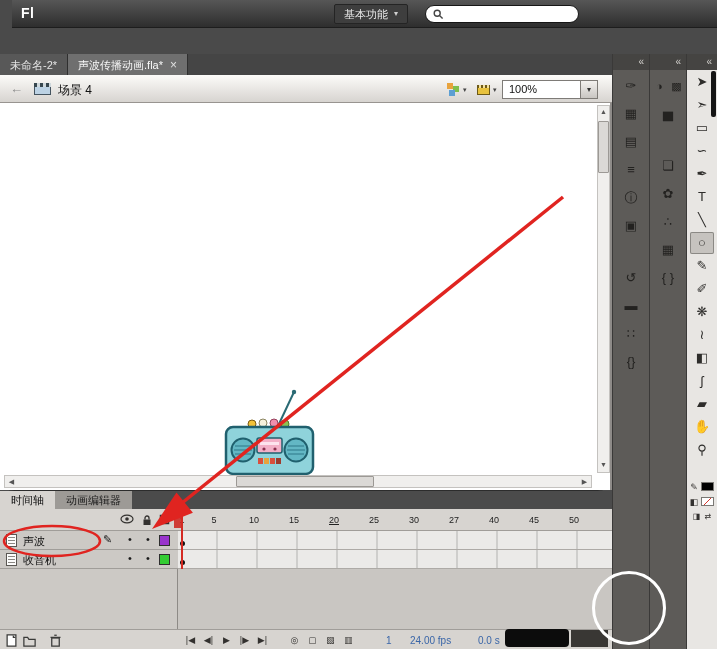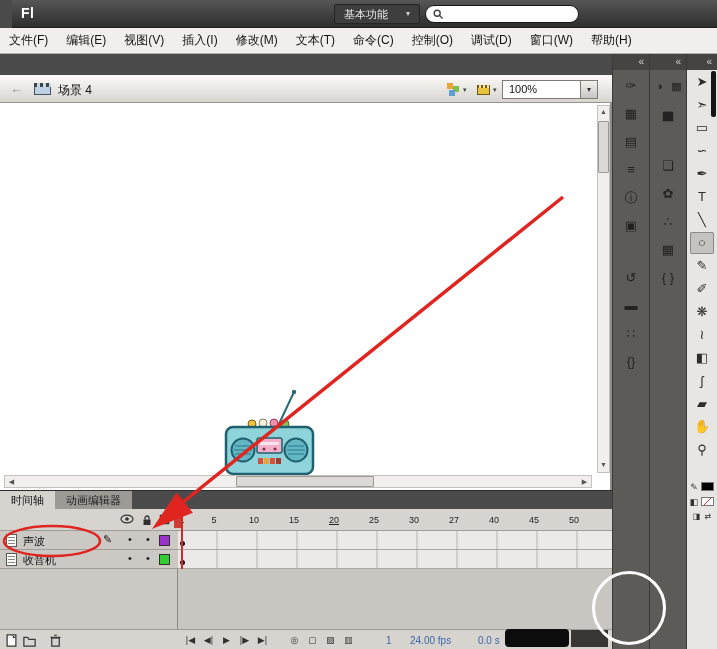--- a/index.html
+++ b/index.html
@@ -6,21 +6,21 @@
   html,body { width:717px; height:649px; }
   body { font-family:"Liberation Sans", sans-serif; position:relative; overflow:hidden; background:#4a4a4a; }
   .app { position:absolute; left:0; top:0; width:717px; height:649px; background:#4a4a4a; }
 
   
   .titlebar { position:absolute; left:12px; top:0; width:717px; height:28px;
     background:linear-gradient(#565656,#2e2e2e); border-bottom:1px solid #1d1d1d; }
   .logo { position:absolute; left:9px; top:5px; color:#fff; font-weight:bold; font-size:14px; letter-spacing:0.5px; }
   .ws-btn { position:absolute; left:322px; top:4px; height:20px; padding:0 9px;
     background:#3e3e3e; border:1px solid #242424; border-radius:2px;
-    color:#e6e6e6; font-size:11px; line-height:18px; display:flex; gap:18px; align-items:center; }
+    color:#e6e6e6; font-size:11px; line-height:18px; display:flex; gap:6px; align-items:center; }
   .ws-btn .caret { font-size:8px; color:#cfcfcf; }
   .searchbox { position:absolute; left:413px; top:5px; width:154px; height:18px;
     background:#fff; border:1px solid #161616; border-radius:9px;
     display:flex; align-items:center; padding:0 7px; gap:4px; }
   .searchbox input { flex:1; min-width:0; border:none; outline:none; background:transparent; font-size:11px; }
 
   
   .menubar { position:absolute; left:0; top:28px; width:717px; height:26px;
     background:#f1efec; border-bottom:1px solid #b3b0ac; display:flex; }
   .menu-item { padding:0 9px; font-size:12px; line-height:25px; color:#141414; white-space:nowrap; }
@@ -66,21 +66,21 @@
     background:#dbd9d6; border:1px solid #9c9995; border-radius:1px; }
   .vscroll { position:absolute; left:597px; top:2px; width:13px; height:368px;
     background:#f0efed; border:1px solid #c4c2bf; }
   .vs-btn { width:100%; height:13px; text-align:center; font-size:7px; line-height:12px; color:#555; }
   .vs-track { position:absolute; left:0; top:13px; width:11px; bottom:13px; }
   .vs-thumb { position:absolute; left:0; top:2px; width:11px; height:52px;
     background:#dbd9d6; border:1px solid #9c9995; border-radius:1px; }
   .vs-down { position:absolute; bottom:0; left:0; }
 
   
-  .timeline { position:absolute; left:0; top:490px; width:612px; height:159px; background:#c9c6c2; border-top:1px solid #2c2c2c; }
+  .timeline { position:absolute; left:0; top:490px; width:612px; height:159px; background:#c9c6c2; border-top:1px solid #2c2c2c;border-radius:14px; }
   .tl-tabs { position:absolute; left:0; top:0; width:612px; height:18px; background:#4b4b4b; display:flex; }
   .tl-tab { padding:0 11px; font-size:11px; line-height:18px; white-space:nowrap; }
   .tl-tab.active { background:#d7d4d0; color:#111; }
   .tl-tab.inactive { background:#9d9a96; color:#1d1d1d; }
   .tl-main { position:absolute; left:0; top:18px; width:612px; height:120px; background:#c9c6c2; }
   .layer-panel { position:absolute; left:0; top:0; width:178px; height:120px; background:#ccc9c5; border-right:1px solid #8d8a86; }
   .lp-header { position:absolute; left:0; top:0; width:178px; height:22px; background:#d7d4d0; border-bottom:1px solid #a09d99; }
   .hdr-ico { position:absolute; top:5px; }
   .hdr-eye { left:120px; } .hdr-lock { left:142px; } .hdr-box { left:159px; }
   .layer-row { position:absolute; left:0; width:178px; height:19px; background:#ccc9c5; border-bottom:1px solid #a09d99; }
@@ -155,34 +155,30 @@
     </div>
     <div class="searchbox">
       <svg width="11" height="11" viewBox="0 0 11 11">
         <circle cx="4.2" cy="4.2" r="3" fill="none" stroke="#444" stroke-width="1.4"></circle>
         <line x1="6.5" y1="6.5" x2="9.6" y2="9.6" stroke="#444" stroke-width="1.4"></line>
       </svg>
       <input value="" style="">
     </div>
   </div>
 
-  <div class="menubar">
-    <span class="menu-item">文件(F)</span>
-    <span class="menu-item">编辑(E)</span>
-    <span class="menu-item">视图(V)</span>
-    <span class="menu-item">插入(I)</span>
-    <span class="menu-item">修改(M)</span>
-    <span class="menu-item">文本(T)</span>
-    <span class="menu-item">命令(C)</span>
-    <span class="menu-item">控制(O)</span>
-    <span class="menu-item">调试(D)</span>
-    <span class="menu-item">窗口(W)</span>
-    <span class="menu-item">帮助(H)</span>
-  </div>
-
+
+  <div class="tabbar">
+    <div class="doc-tab">
+      <span>未命名-2*</span>
+    </div>
+    <div class="doc-tab active">
+      <span>声波传播动画.fla*</span>
+      <span class="tab-close">×</span>
+    </div>
+  </div>
 
   <div class="editbar">
     <span class="back-icon">←</span>
     <span class="clapper"></span>
     <span class="scene-label">场景 4</span>
     <div class="mini-btn" style="left:447px;">
       <span class="mini-blocks">
           <i></i>
           <i></i>
           <i></i>

